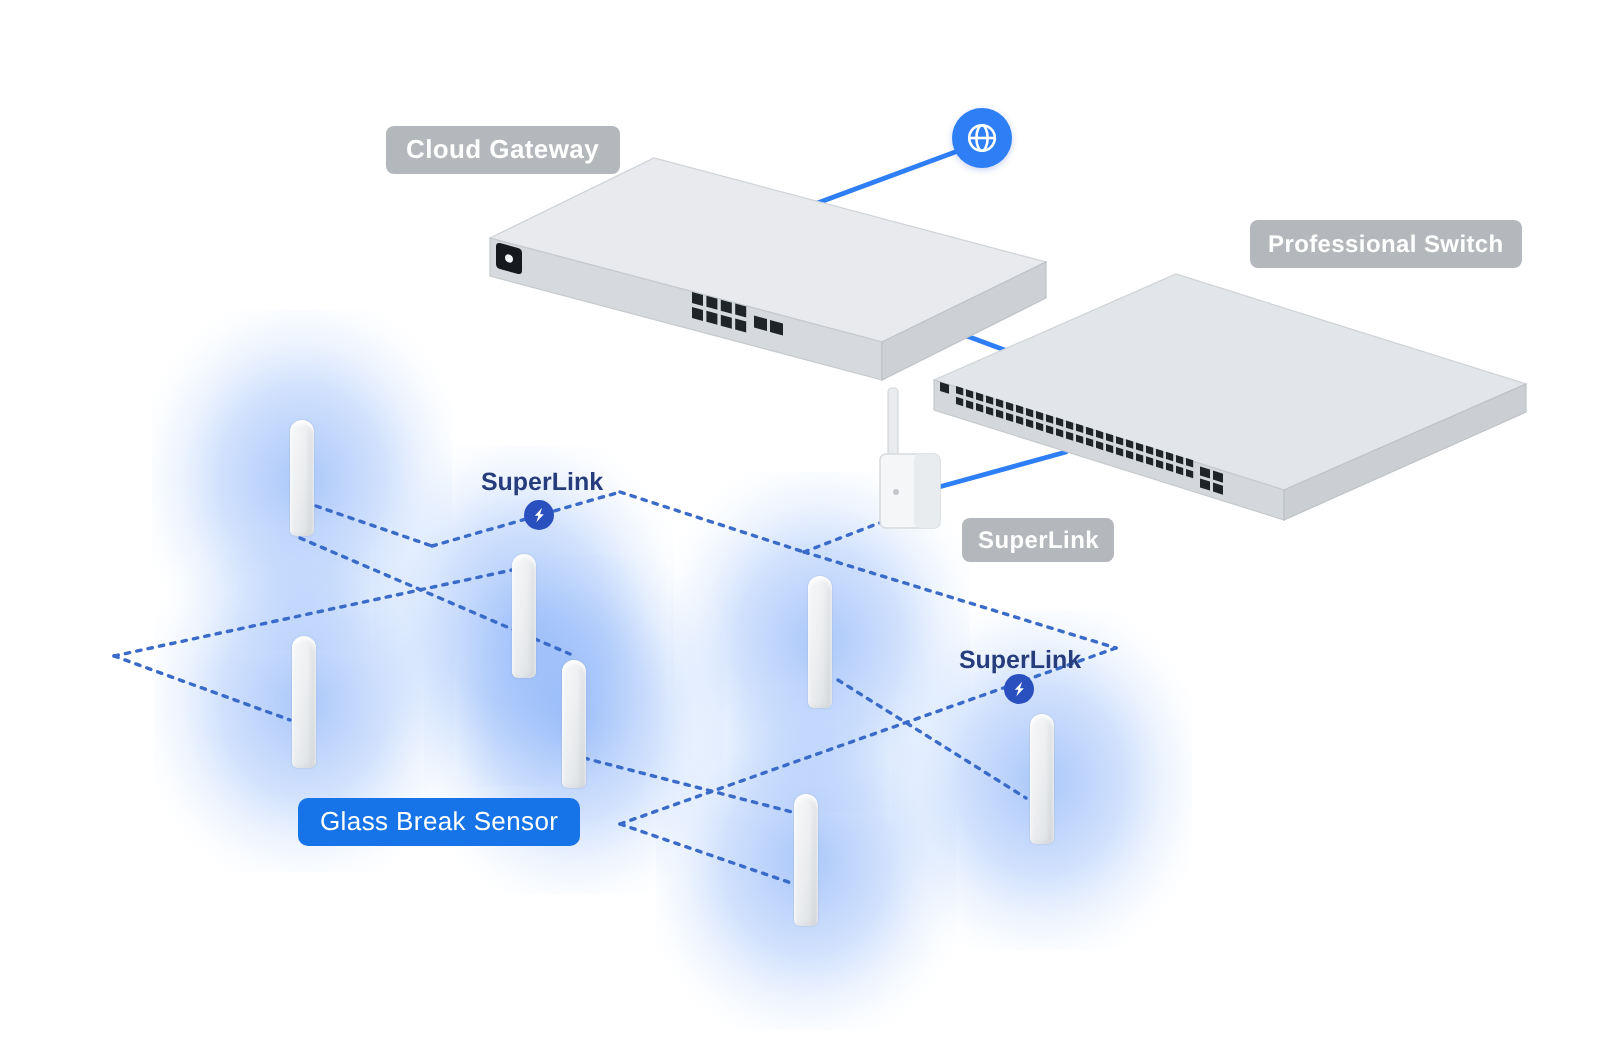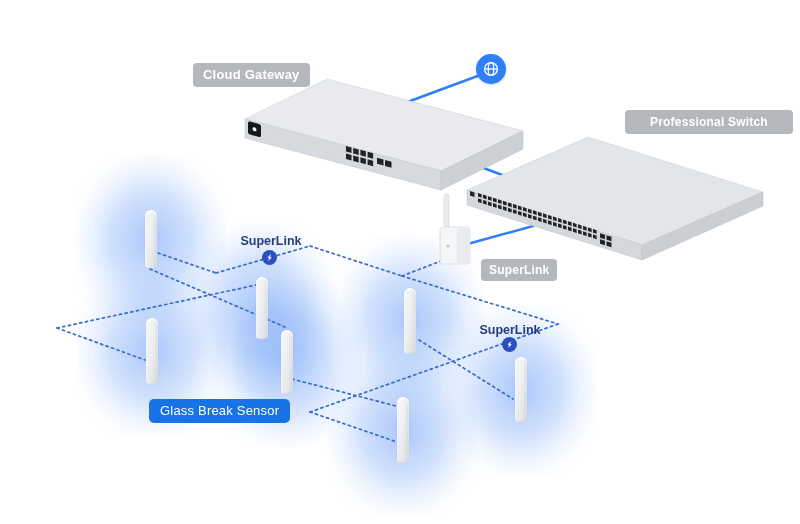--- a/index.html
+++ b/index.html
@@ -152,21 +152,21 @@
 
   <div class="pillar" style="left:145px;top:210px;height:58px"></div>
   <div class="pillar" style="left:146px;top:318px;height:66px"></div>
   <div class="pillar" style="left:256px;top:277px;height:62px"></div>
   <div class="pillar" style="left:281px;top:330px;height:64px"></div>
   <div class="pillar" style="left:404px;top:288px;height:66px"></div>
   <div class="pillar" style="left:397px;top:397px;height:66px"></div>
   <div class="pillar" style="left:515px;top:357px;height:65px"></div>
 
   <div class="chip" style="left:193px;top:63px">Cloud Gateway</div>
-  <div class="chip" style="left:625px;top:110px;font-size:12px;padding:4px 25px">Professional Switch</div>
+  <div class="chip" style="left:625px;top:110px;font-size:12px;padding:4px 9px">Professional Switch</div>
   <div class="chip" style="left:481px;top:259px;font-size:12px;padding:3px 8px">SuperLink</div>
   <div class="chip-blue" style="left:149px;top:399px">Glass Break Sensor</div>
   <div class="navy-label" style="left:240px;top:234px">SuperLink</div>
   <div class="navy-label" style="left:479px;top:323px">SuperLink</div>
 
   <div class="icon-circle globe-wrap" style="left:476px;top:54px">
     <svg width="22" height="22" viewBox="0 0 22 22" fill="none" stroke="#ffffff" stroke-width="1.3">
       <circle cx="11" cy="11" r="6.4"></circle>
       <ellipse cx="11" cy="11" rx="2.8" ry="6.4"></ellipse>
       <line x1="4.6" y1="11" x2="17.4" y2="11"></line>

